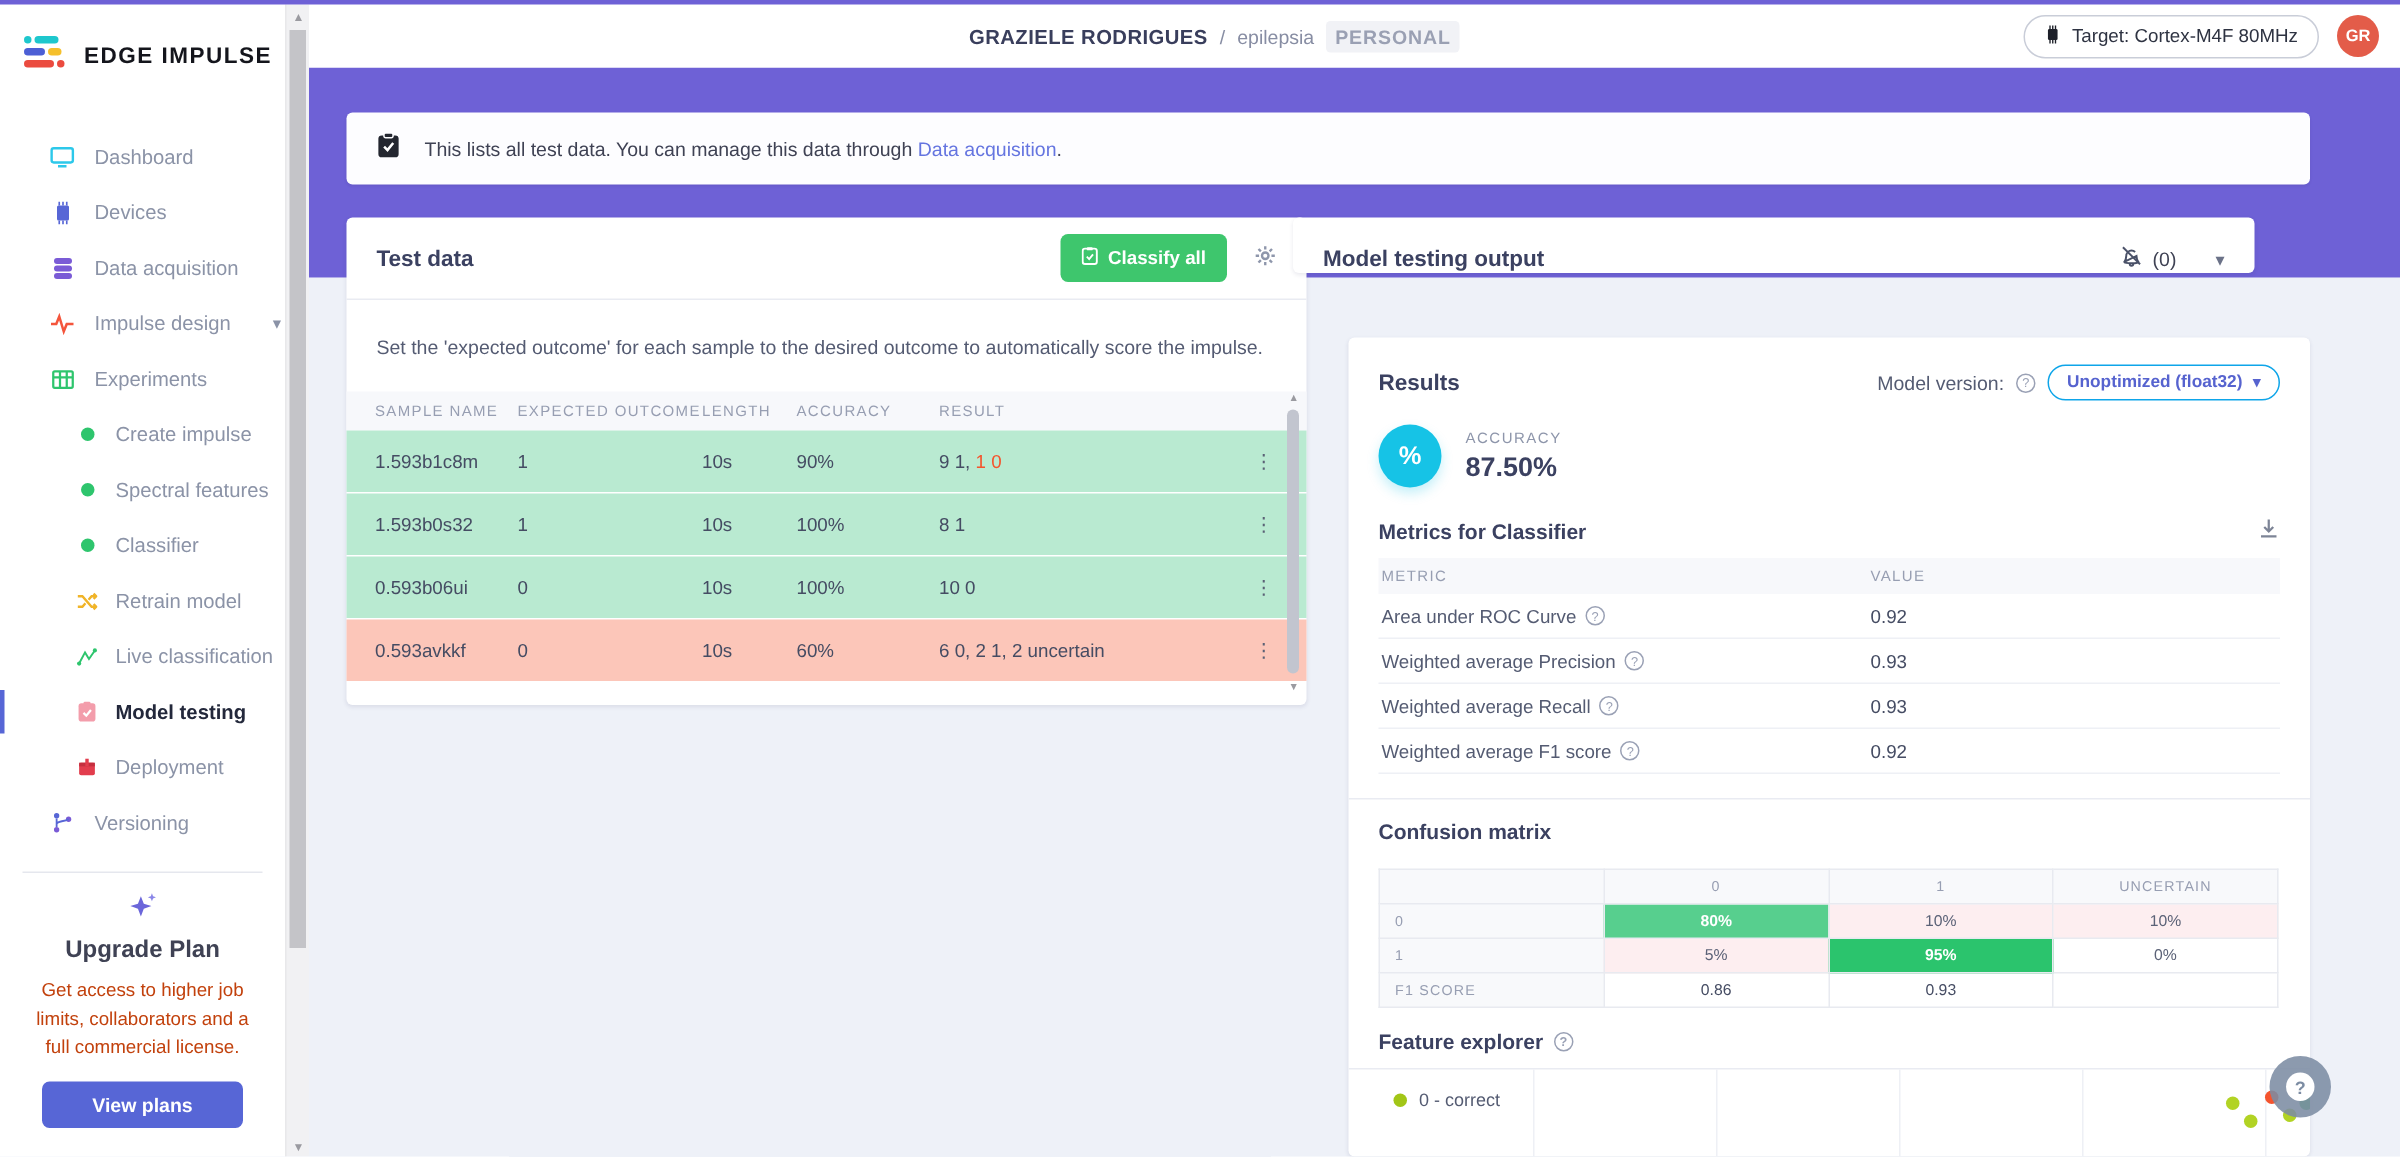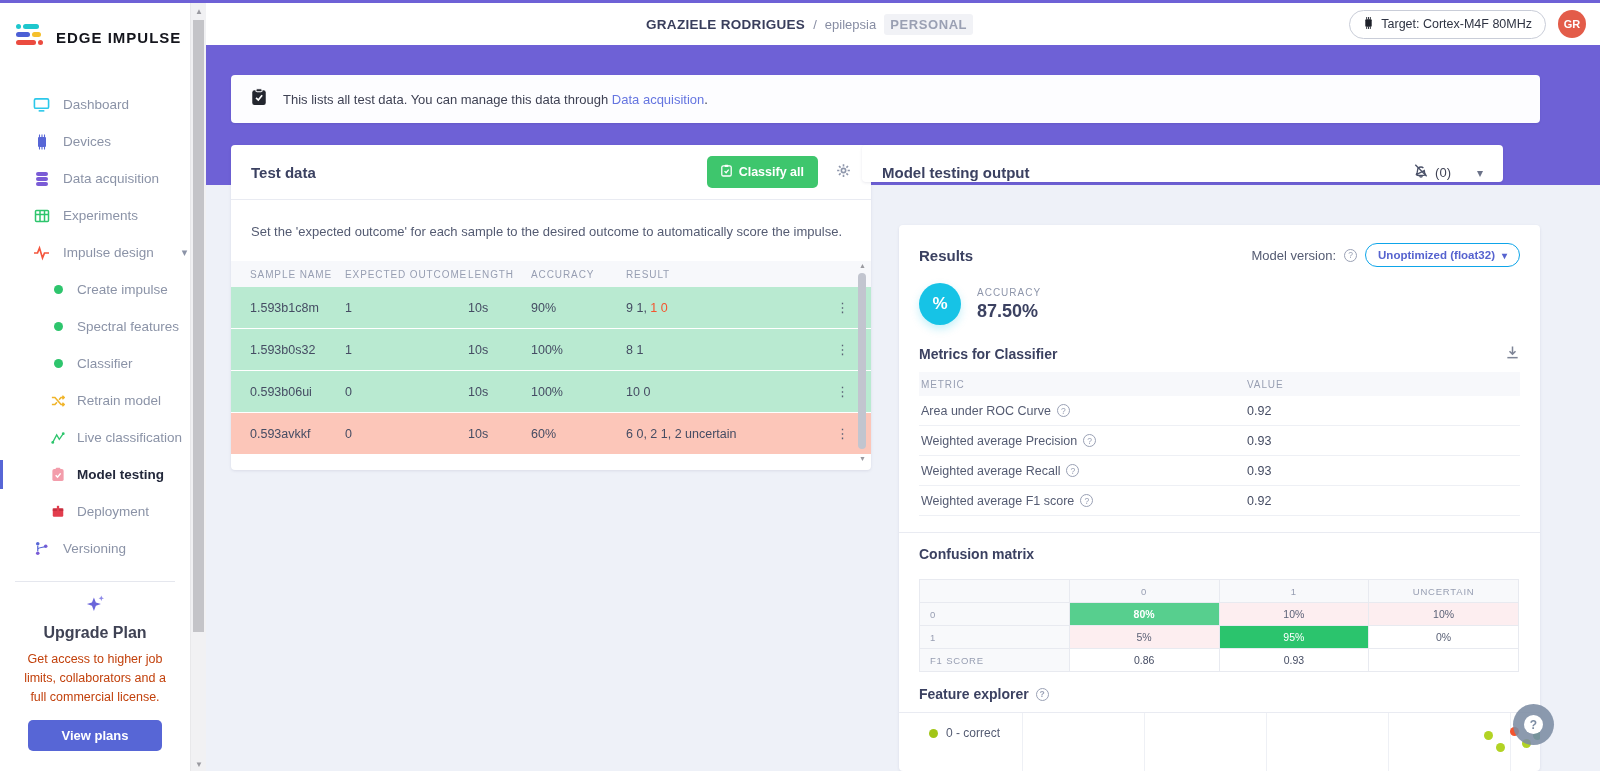--- a/index.html
+++ b/index.html
@@ -115,21 +115,21 @@
   .mrow .val { color:#454c63; }
 
   .divider { border-top:1px solid #e9ebf2; margin:16px -20px 0 -20px; }
   .conf-title-row { margin-top:13px; margin-bottom:0; }
 
   .cmatrix { width:600px; margin-top:17px; border:1px solid #e8eaf0; border-collapse:collapse; table-layout:fixed; }
   .cmatrix td { border:1px solid #e8eaf0; height:23px; text-align:center; font-size:10.5px; color:#5b6277; }
   .cmatrix td.lbl { background:#f8f9fb; text-align:left; padding-left:10px; font-size:9.5px; letter-spacing:0.8px; color:#979eb2; text-transform:uppercase; }
   .cmatrix td.chead { background:#f8f9fb; font-size:9.5px; letter-spacing:0.8px; color:#979eb2; }
   .cmatrix td.g-light { background:#57cf8e; color:#fff; font-weight:bold; }
-  .cmatrix td.g-dark { background:#2bc46d; color:#fff; font-weight:normal;margin-top:44px; }
+  .cmatrix td.g-dark { background:#2bc46d; color:#fff; font-weight:bold;margin-top:44px; }
   .cmatrix td.pink { background:#fdeef0; }
   .cmatrix td.f1v { color:#454c63; }
 
   .fe-plot { position:relative; height:80px; margin:10px -20px 0 -20px; border-top:1px solid #e9ebf2; }
   .fe-legend { position:absolute; left:30px; top:13px; display:flex; align-items:center; gap:8px; font-size:12px; color:#545b72; }
   .legend-dot { width:9px; height:9px; border-radius:50%; background:#a2c617; }
   .gridline { position:absolute; top:0; bottom:0; width:1px; background:#eef0f5; }
   .pt { position:absolute; width:9px; height:9px; border-radius:50%; }
   .pt.yg { background:#b2d324; } .pt.rd { background:#f4542e; } .pt.gn { background:#49c465; }
 
@@ -188,38 +188,38 @@
     <div class="nav-item">
       <span class="nicon">
         <svg width="16" height="16" viewBox="0 0 16 16" fill="#7a5bd6">
             <rect x="2" y="1" width="12" height="4" rx="2"></rect>
             <rect x="2" y="6" width="12" height="4" rx="2"></rect>
             <rect x="2" y="11" width="12" height="4" rx="2"></rect>
           </svg>
       </span>
         <span>Data acquisition</span>
     </div>
+    <div class="nav-item chev-down">
+      <span class="nicon">
+        <svg width="17" height="16" viewBox="0 0 17 16" fill="none" stroke="#f4553c" stroke-width="1.7">
+            <polyline points="1,8 4.5,8 6.5,3 9.5,13 11.5,8 16,8"></polyline>
+          </svg>
+      </span>
+        <span>Impulse design</span>
+    </div>
     <div class="nav-item">
       <span class="nicon">
         <svg width="16" height="16" viewBox="0 0 16 16" fill="none" stroke="#2ec56d" stroke-width="1.5">
             <rect x="1.5" y="2.5" width="13" height="11" rx="1"></rect>
             <line x1="1.5" y1="6.5" x2="14.5" y2="6.5"></line>
             <line x1="6" y1="2.5" x2="6" y2="13.5"></line>
             <line x1="10.5" y1="2.5" x2="10.5" y2="13.5"></line>
           </svg>
       </span>
         <span>Experiments</span>
-    </div>
-    <div class="nav-item chev-down">
-      <span class="nicon">
-        <svg width="17" height="16" viewBox="0 0 17 16" fill="none" stroke="#f4553c" stroke-width="1.7">
-            <polyline points="1,8 4.5,8 6.5,3 9.5,13 11.5,8 16,8"></polyline>
-          </svg>
-      </span>
-        <span>Impulse design</span>
     </div>
     <div class="nav-item sub">
       <span class="nicon">
           <span class="dot-green"></span>
         </span>
       <span>Create impulse</span>
     </div>
     <div class="nav-item sub">
       <span class="nicon">
           <span class="dot-green"></span>

